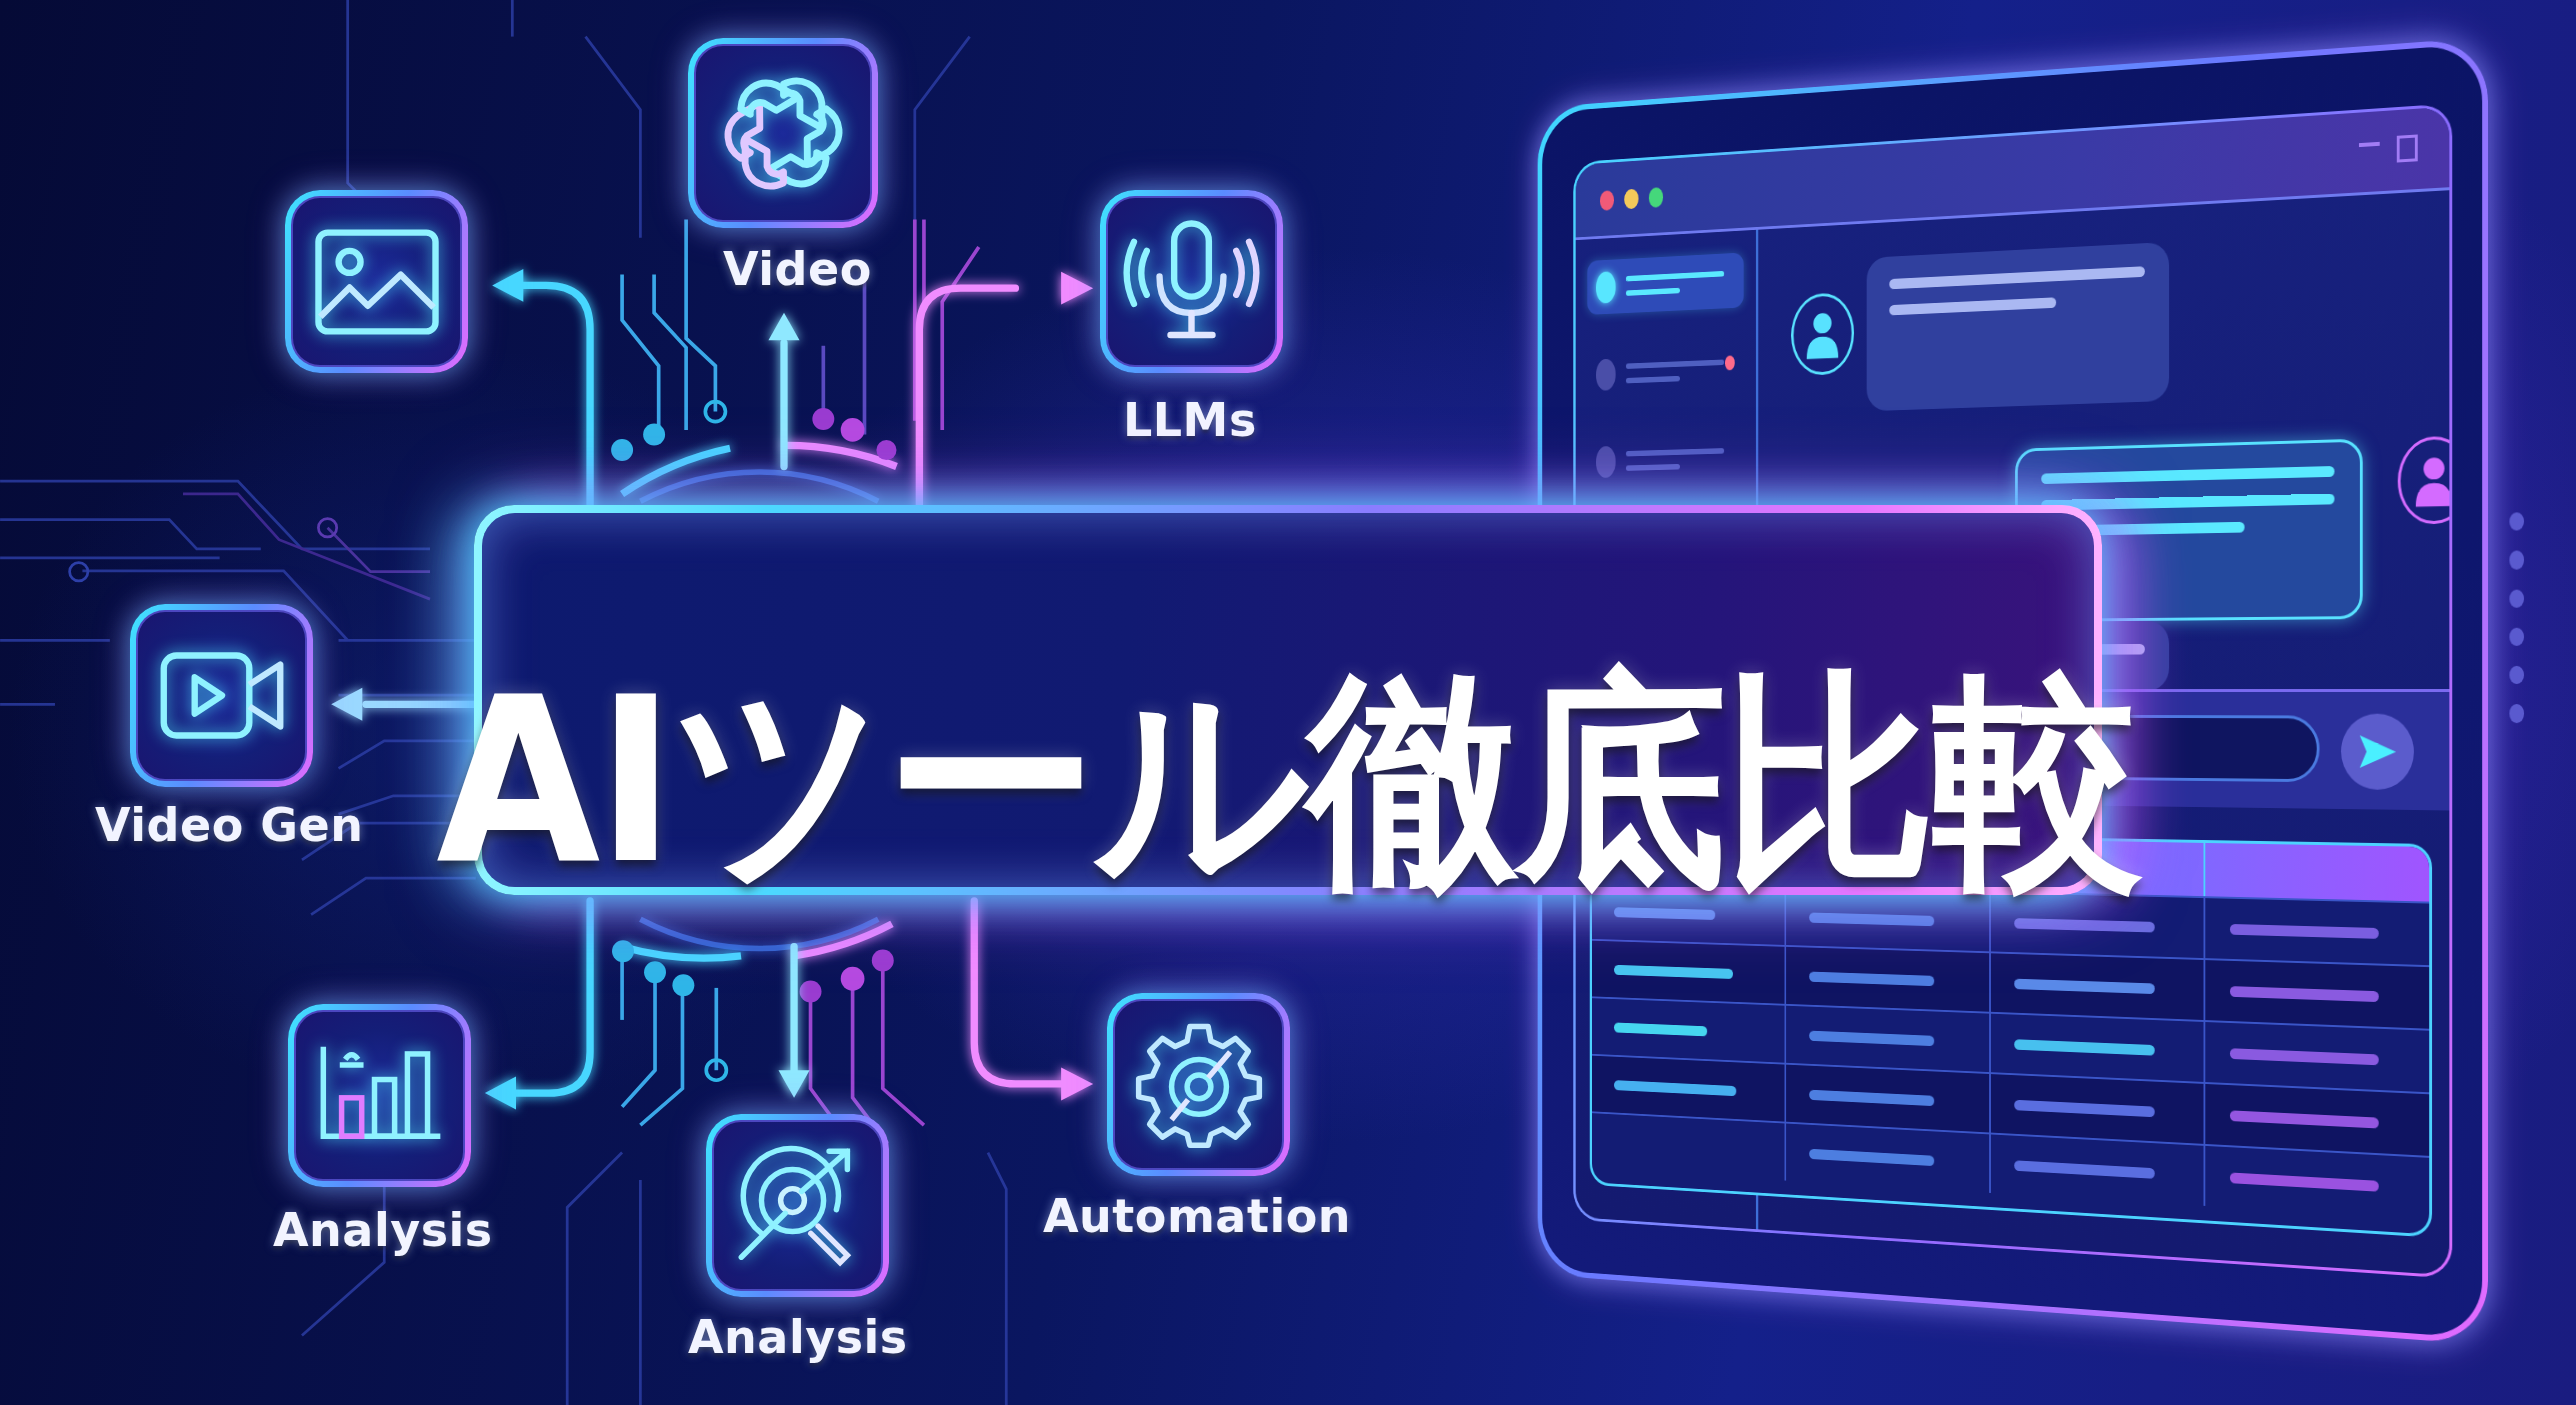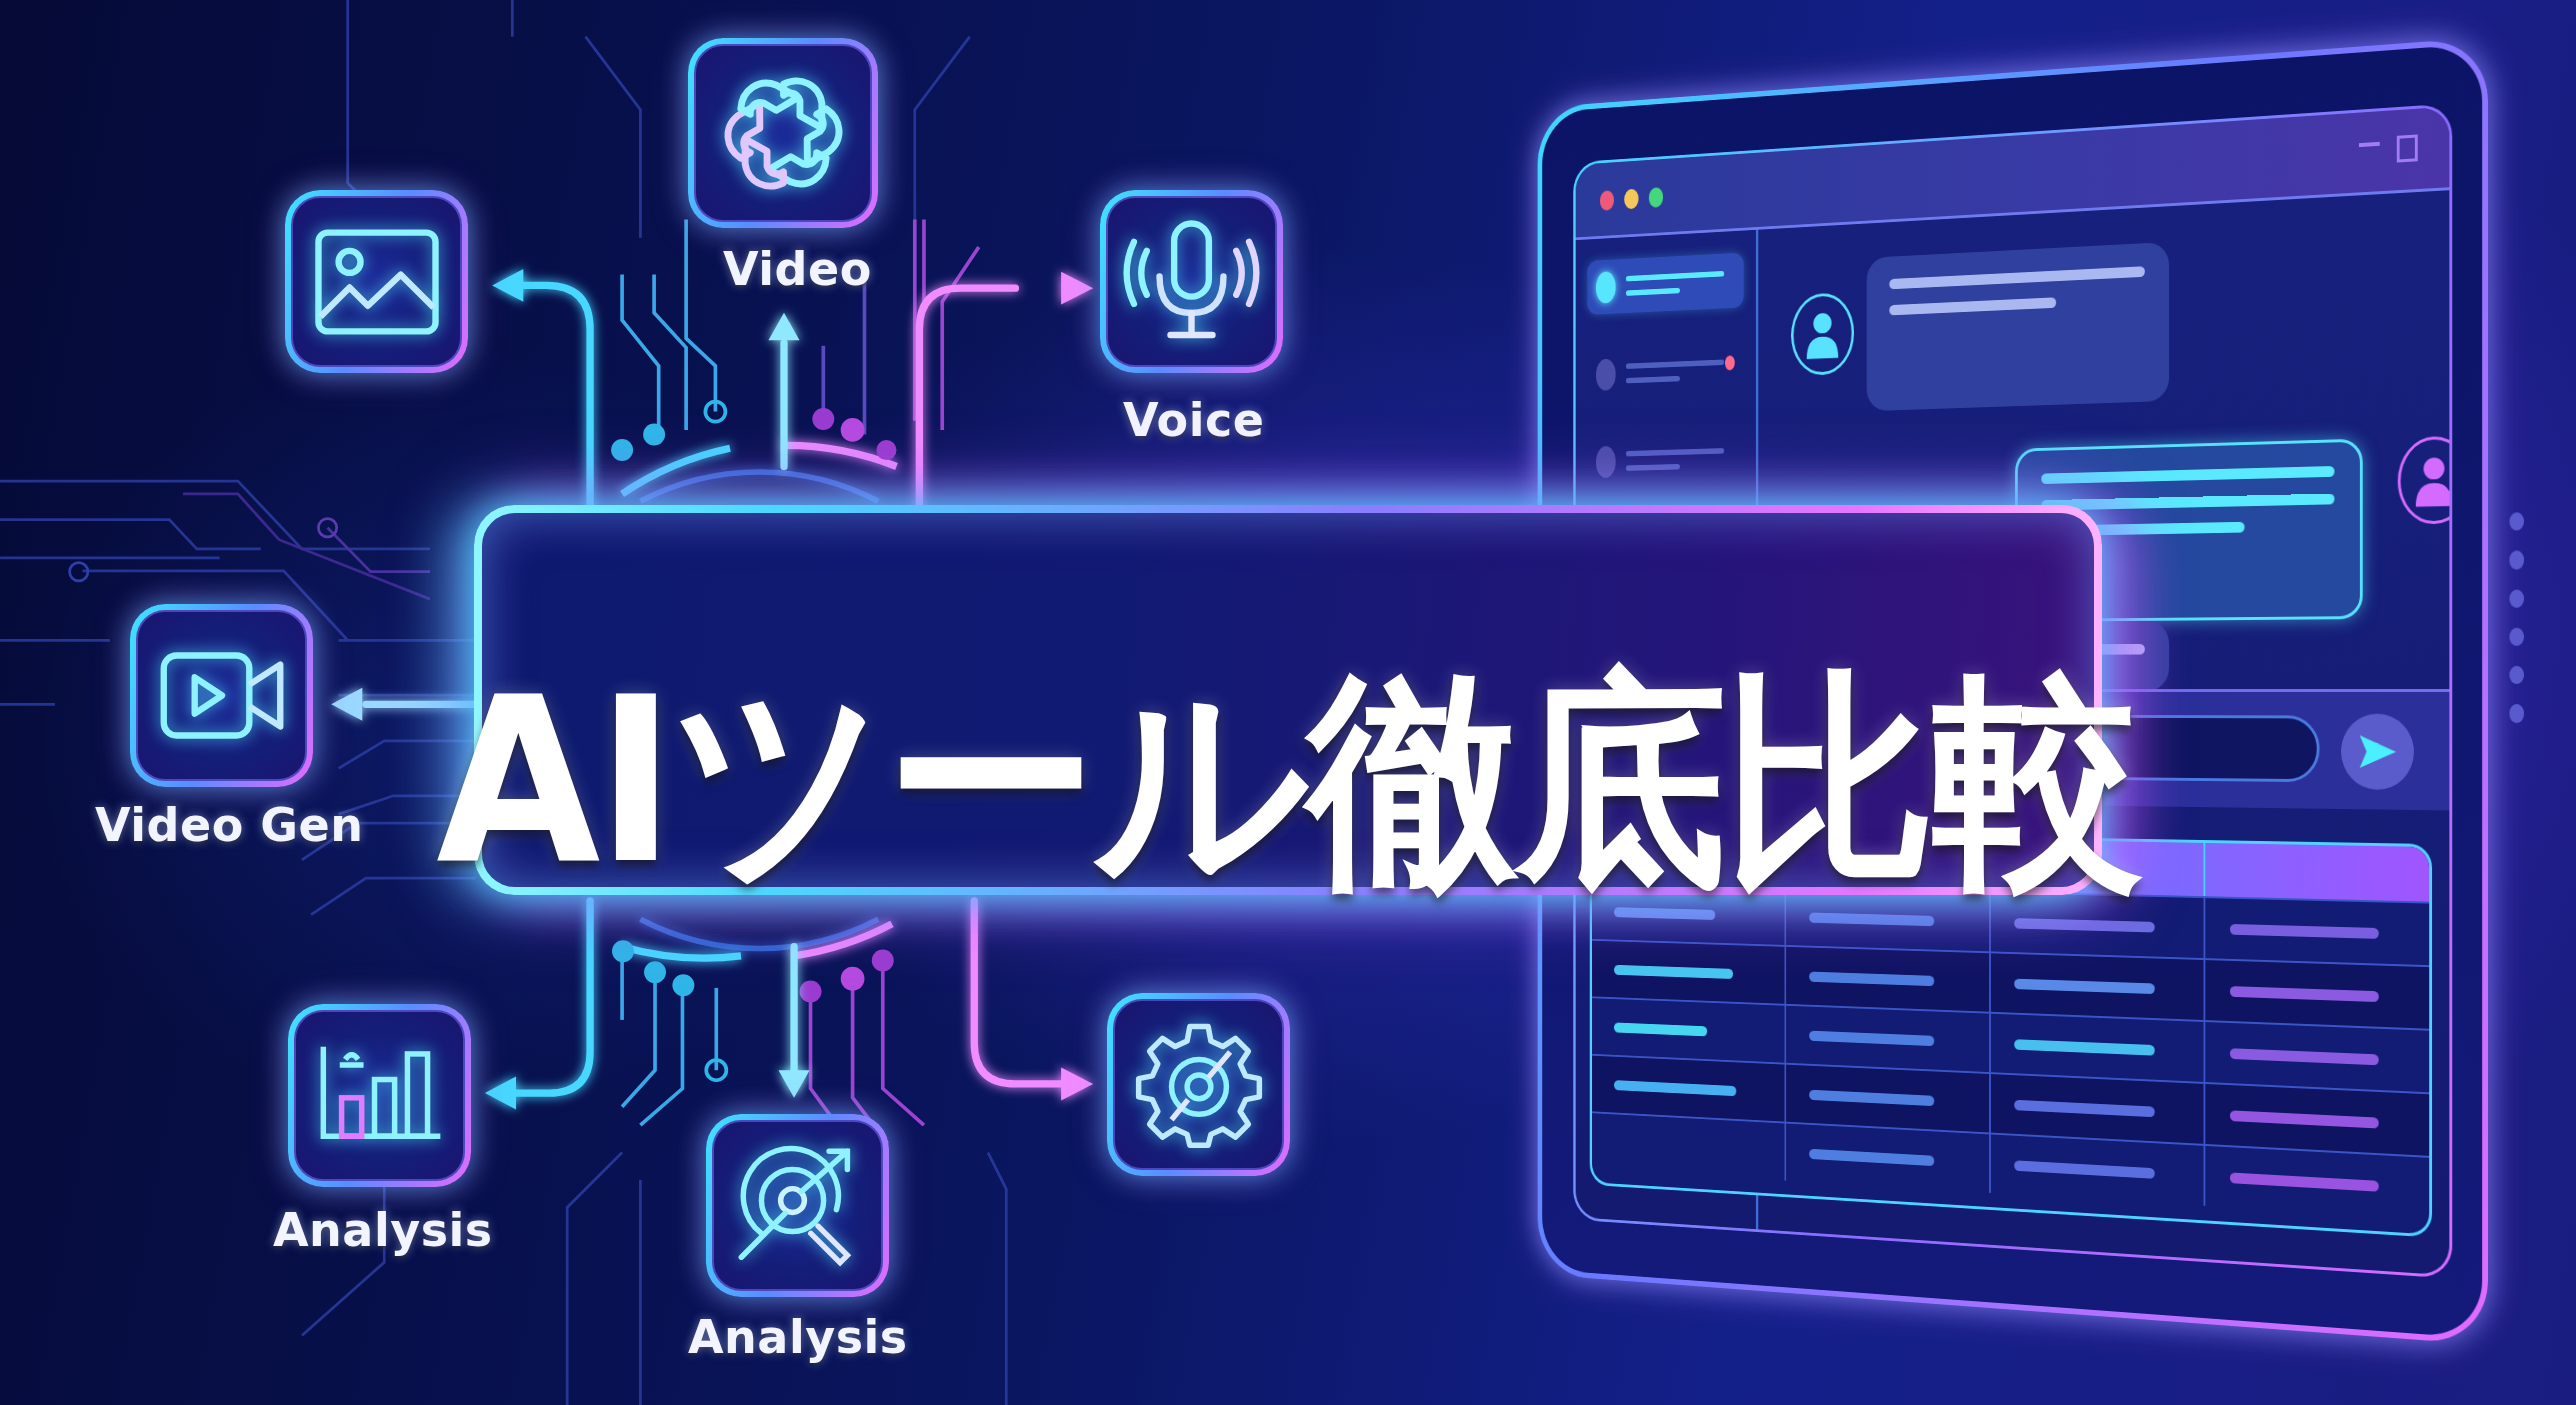--- a/index.html
+++ b/index.html
@@ -516,21 +516,21 @@
           <path d="M75 104 V126 M52 128 H98" stroke="#e0e6ff"></path>
           <path d="M26 36 Q14 60 26 84" stroke="#8ff2ff"></path>
           <path d="M12 26 Q-4 60 12 94" stroke="#8ff2ff"></path>
           <path d="M124 36 Q136 60 124 84" stroke="#e0d6ff"></path>
           <path d="M138 26 Q154 60 138 94" stroke="#e0d6ff"></path>
         </g>
       </svg>
     </div>
       </div>
   </div>
-  <div class="tile-label" style="left:1123px; top:393px;">Voice</div>
+  <div class="tile-label" style="left:1123px; top:393px;">LLMs</div>
 
   <div class="tile" style="left:130px; top:604px;">
     <div class="frame">
         <div class="inner">
       <svg width="128" height="91" viewBox="0 0 140 100">
         <g fill="none" stroke-width="7" stroke-linejoin="round">
           <rect x="6" y="6" width="94" height="88" rx="14" stroke="#8ff2ff"></rect>
           <path d="M40 30 L70 50 L40 70 Z" stroke="#8ff2ff"></path>
           <path d="M100 38 L134 16 V84 L100 62" stroke="#bfe9ff"></path>
         </g>
@@ -582,20 +582,21 @@
         <g fill="none" stroke="#bfe9ff" stroke-width="6" stroke-linejoin="round">
           <path d="M60 6 H80 L83 22 L96 28 L110 19 L124 33 L115 47 L121 60 L136 63 V83 L121 86 L115 99 L124 113 L110 127 L96 118 L83 124 L80 136 H60 L57 124 L44 118 L30 127 L16 113 L25 99 L19 86 L4 83 V63 L19 60 L25 47 L16 33 L30 19 L44 28 L57 22 Z"></path>
           <circle cx="70" cy="72" r="30" stroke="#8ff2ff"></circle>
           <circle cx="70" cy="72" r="13" stroke="#8ff2ff"></circle>
           <path d="M80 62 L104 34 M58 86 L40 108" stroke="#e0e6ff"></path>
         </g>
       </svg>
     </div>
       </div>
   </div>
+  <div class="tile-label" style="left:1043px; top:1189px;">Automation</div>
 
   <div class="banner">
     <div class="banner-inner">
       <div class="banner-title">AIツール徹底比較</div>
     </div>
   </div>
 
 </div>
 
 

